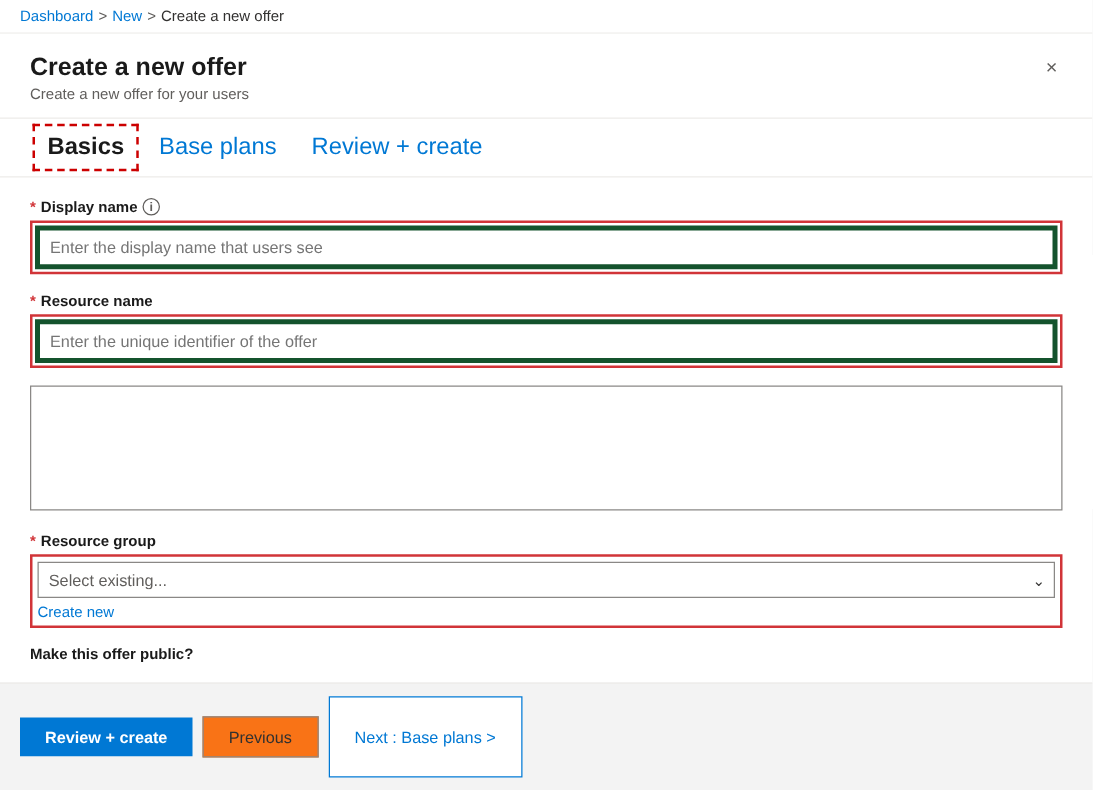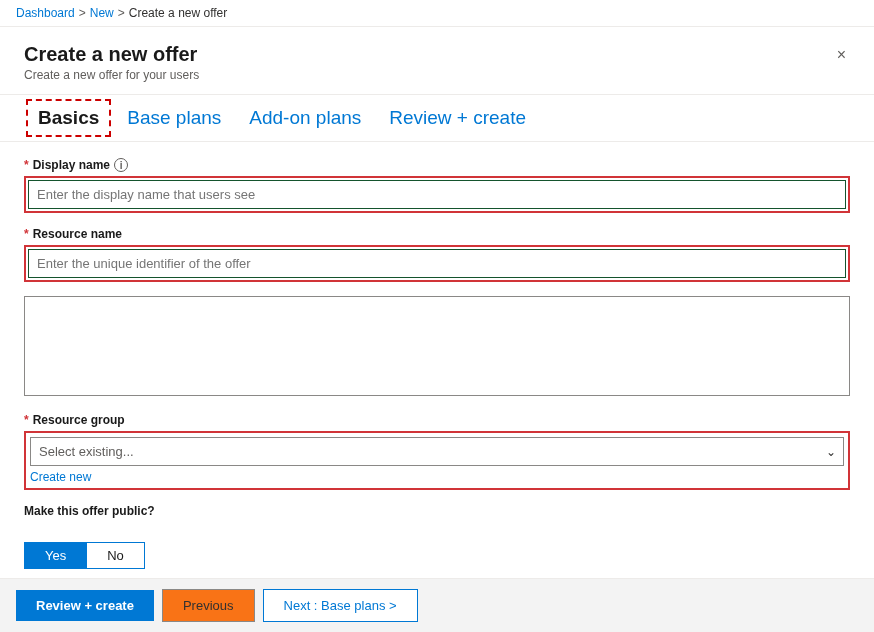--- a/index.html
+++ b/index.html
@@ -132,21 +132,21 @@
       border: 1px solid #605e5c;
       color: #a19f9d;
       background: #fff;
       outline: none;
     }
     .field-input-wrapper-error {
       border: 2px solid #d13438;
       padding: 2px;
     }
     .field-input-wrapper-error .field-input {
-      border: 1px solid #14532d;
+      border: 4px solid #14532d;
     }
     .field-textarea {
       width: 100%;
       padding: 6px 8px;
       font-size: 13px;
       border: 1px solid #8a8886;
       resize: none;
       height: 100px;
       color: #a19f9d;
       background: #fff;
@@ -235,21 +235,21 @@
       color: #323130;
       border: 1px solid #8a8886;
       padding: 8px 20px;
       font-size: 13px;
       cursor: pointer;
     }
     .btn-next {
       background: #fff;
       color: #0078d4;
       border: 1px solid #0078d4;
-      padding: 8px 20px;
+      padding: 24px 20px;
       font-size: 13px;
       cursor: pointer;
     }
   </style>
 </head>
 <body>
 
 <div class="breadcrumb-bar">
   <span style="cursor:pointer">Dashboard</span>
   <span class="sep">&gt;</span>
@@ -264,21 +264,20 @@
       <div class="panel-title">Create a new offer</div>
       <div class="panel-subtitle">Create a new offer for your users</div>
     </div>
     <button class="close-btn">×</button>
   </div>
   <hr class="divider">
 
   <div class="tabs">
     <button class="tab active">Basics</button>
     <button class="tab">Base plans</button>
-    <button class="tab">Add-on plans</button>
     <button class="tab">Review + create</button>
   </div>
 
   <div class="form-area">
 
     <div class="field-group">
       <div class="field-label">
         <span class="required-star">*</span>
         <span>Display name</span>
         <span class="info-icon">i</span>

